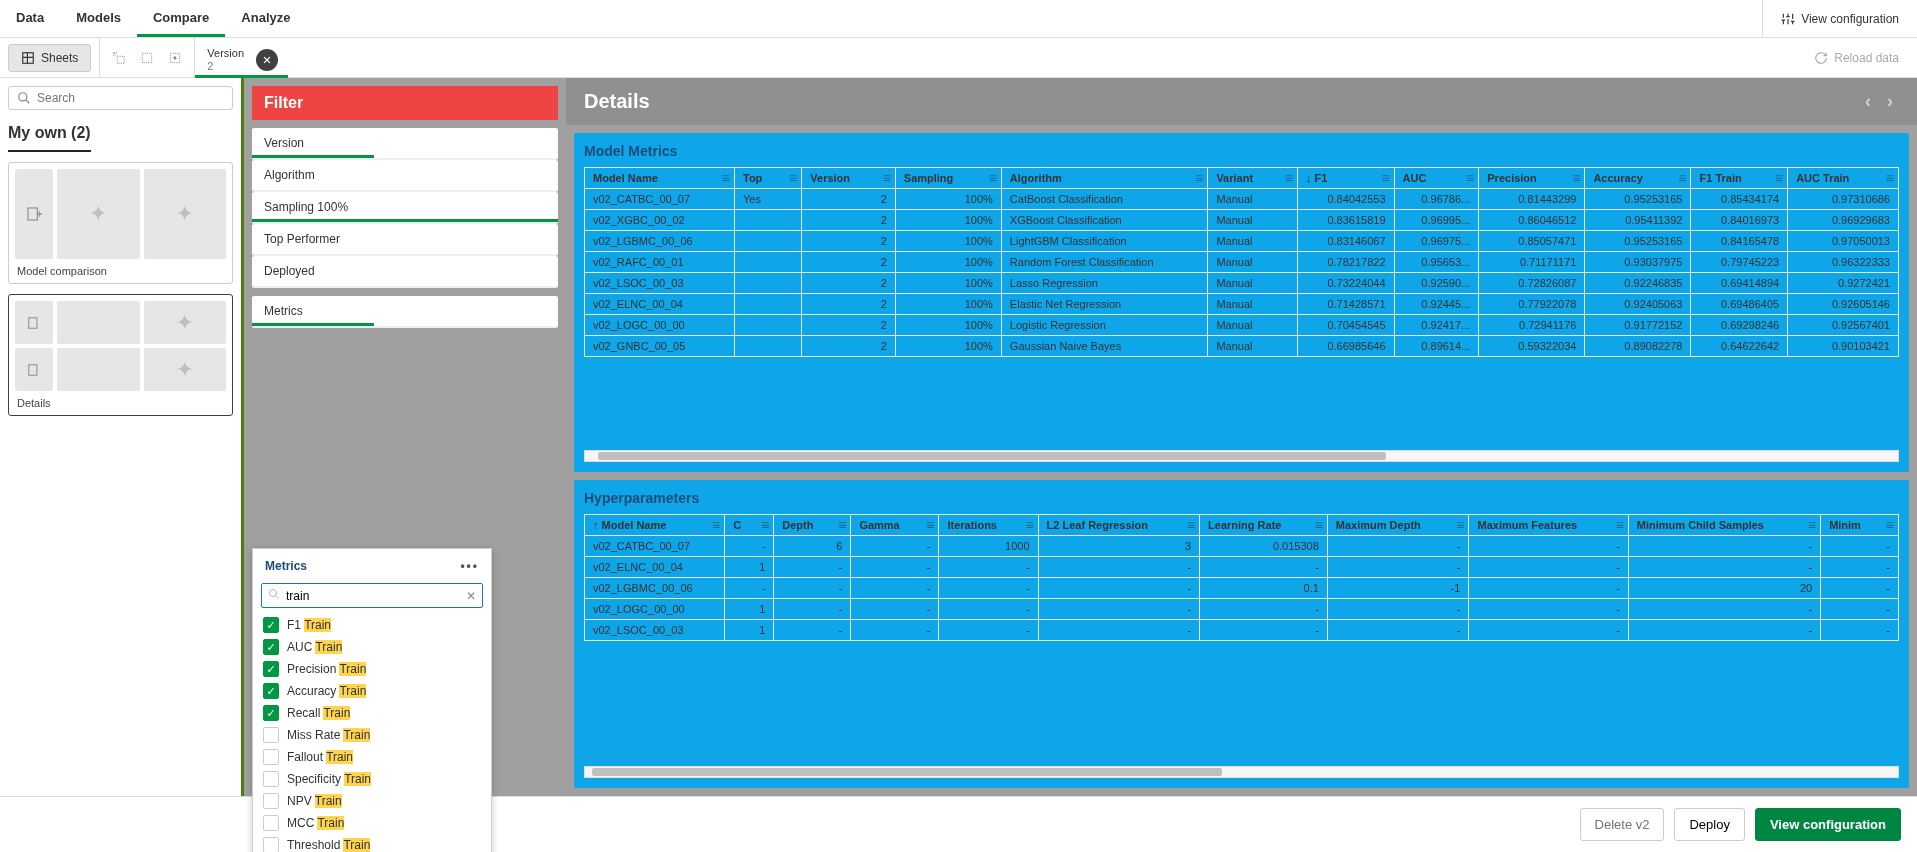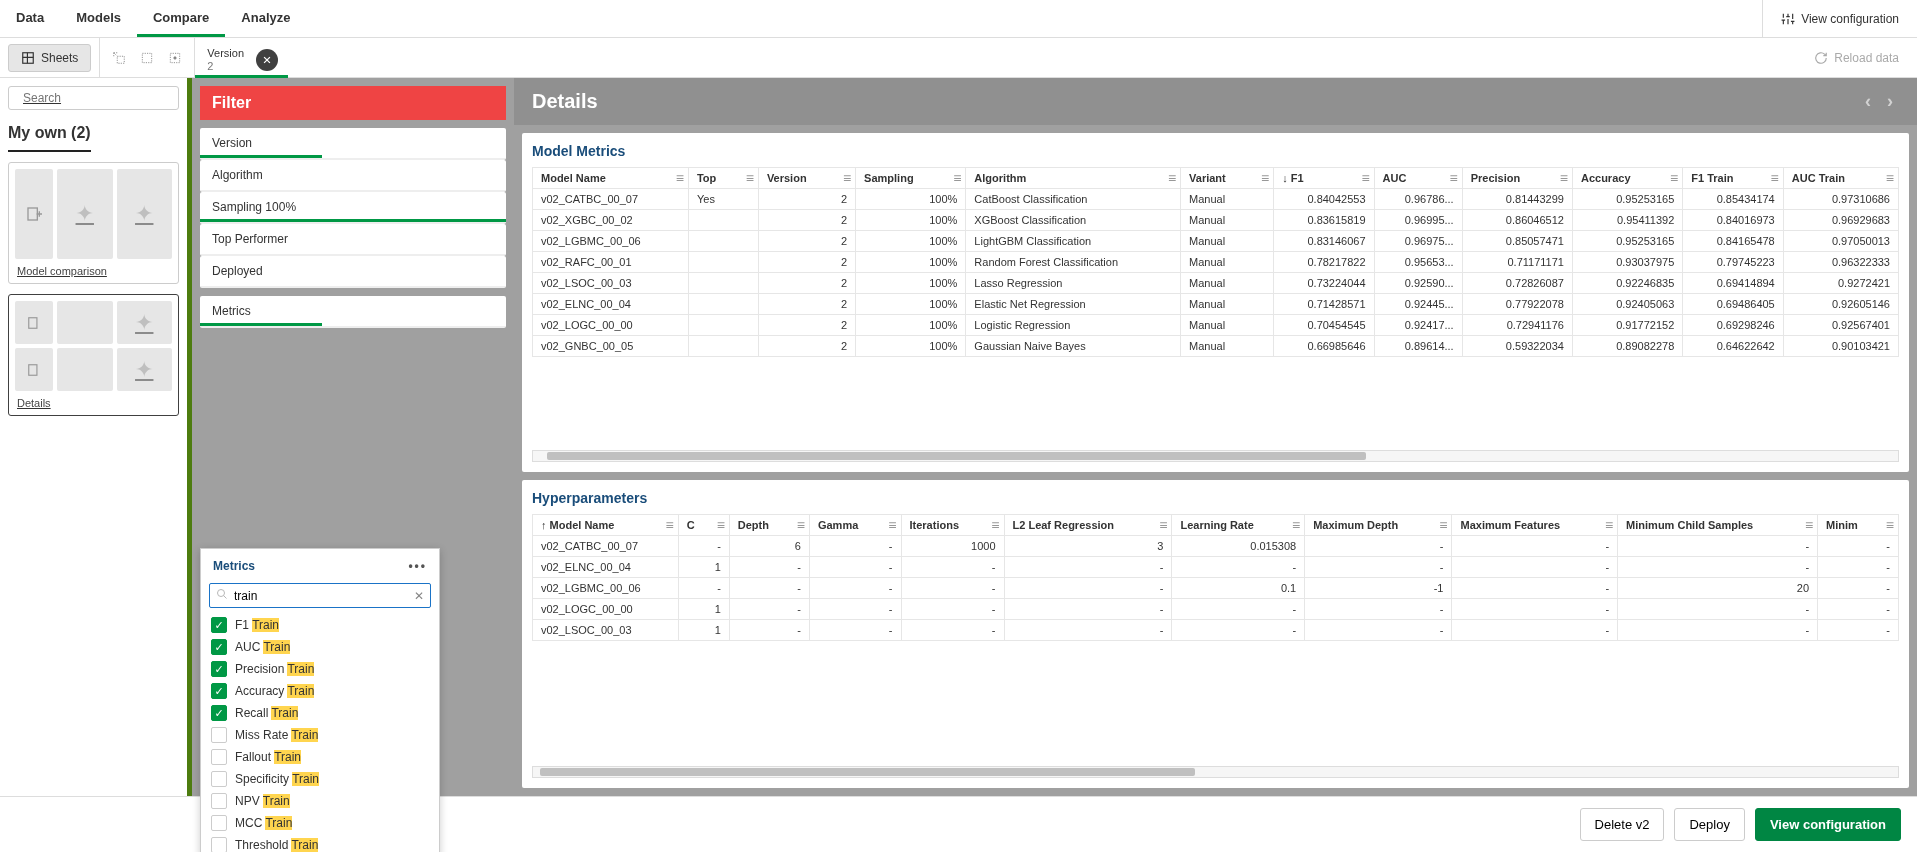--- a/index.html
+++ b/index.html
@@ -22,21 +22,21 @@
   .tab { padding: 4px 10px 0 12px; height: 100%; display: flex; align-items: center; gap: 12px; position: relative; }
   .tab.active::after { content:''; position:absolute; left:0; right:0; bottom:-1px; height:3px; background:#009845; }
   .tab .tab-label { display:flex; flex-direction:column; line-height:1.15; font-size: 11px; }
   .tab .tab-close { width:22px; height:22px; border-radius:50%; background:#404040; color:#fff; display:flex; align-items:center; justify-content:center; cursor:pointer; font-size: 14px; }
   .reload { margin-left:auto; color:#aaa; display:flex; align-items:center; gap:6px; padding: 0 18px; cursor:pointer; }
   
   
   .main { display:flex; height: calc(100% - 78px - 56px); }
   
   
-  .leftbar { width: 192px; border-right: 5px solid #4d7c0f; padding: 8px; background:#fff;text-decoration:underline; }
+  .leftbar { width: 244px; border-right: 3px solid #4d7c0f; padding: 8px; background:#fff; }
   .search { display:flex; align-items:center; border:1px solid #ccc; border-radius:3px; padding: 4px 8px; margin-bottom: 10px; }
   .search input { border:none; outline:none; flex:1; font-size:12px; }
   .myown { font-size: 16px; font-weight: 600; padding: 4px 0 8px; border-bottom: 2px solid #222; display:inline-block; margin-bottom: 10px; }
   
   .thumb-card { border:1px solid #ccc; border-radius:3px; margin-bottom: 10px; padding: 6px; }
   .thumb-body { display:flex; gap:4px; }
   .thumb-body .col { flex:1; background:#e6e6e6; border-radius:2px; height: 90px; display:flex; align-items:center; justify-content:center; color:#999; }
   .thumb-body .col.narrow { flex: 0 0 38px; }
   .thumb-body .grid2 { display:flex; flex-direction:column; gap:4px; flex:1; }
   .thumb-body .row2 { display:flex; gap:4px; flex:1; }
@@ -65,35 +65,35 @@
   .metrics-popup li .cb { width:16px; height:16px; border:1px solid #ccc; border-radius:2px; display:flex; align-items:center; justify-content:center; color:#fff; font-size:11px; }
   .metrics-popup li .cb.checked { background:#009845; border-color:#009845; }
   .metrics-popup li .label .hl { background: #ffd54f; }
   
   
   .content { flex:1; background:#a0a0a0; padding: 0; display:flex; flex-direction:column; overflow:hidden; }
   .content-header { background:#909090; color:#fff; font-size: 20px; font-weight:600; padding: 12px 18px; display:flex; align-items:center; justify-content:space-between; }
   .content-header .nav-arrows { display:flex; gap:4px; }
   .content-header .nav-arrows span { cursor:pointer; padding:0 6px; opacity:.6; font-size:18px; }
   .content-body { flex:1; padding: 8px; display:flex; flex-direction:column; gap:8px; overflow:hidden; }
-  .table-card { background:#ffffff; border-radius:2px; padding: 10px; flex:1; display:flex; flex-direction:column; overflow:hidden; }
+  .table-card { background:#0ea5e9; border-radius:2px; padding: 10px; flex:1; display:flex; flex-direction:column; overflow:hidden; }
   .table-card h3 { color:#1a4d7a; font-size:14px; font-weight:700; margin-bottom: 8px; }
   .tbl-wrap { flex:1; overflow:auto; border:0; }
   table { border-collapse: collapse; width: 100%; font-size: 11px; }
   th, td { border: 1px solid #e6e6e6; padding: 4px 8px; white-space: nowrap; }
   th { font-weight:600; text-align:left; position:relative; padding-right: 24px; }
   th .menu { position:absolute; right:4px; top: 50%; transform: translateY(-50%); cursor:pointer; opacity:.5; font-size:14px; line-height:1; }
   td.num { text-align: right; }
   .hscroll { height: 12px; background:#f6f6f6; border:1px solid #ddd; position:relative; }
   .hscroll .thumb { position:absolute; top:1px; bottom:1px; background:#c0c0c0; border-radius:2px; }
   
   
   .bottombar { position:absolute; left:0; right:0; bottom:0; height:56px; border-top:1px solid #ddd; display:flex; align-items:center; justify-content:flex-end; gap:10px; padding: 0 16px; background:#fff; }
   .btn { padding: 8px 14px; border-radius:3px; border:1px solid #ccc; background:#fff; font-size:13px; cursor:pointer; }
-  .btn.danger { color:#000000; }
+  .btn.danger { color:#737373; }
   .btn.primary { background:#008643; color:#fff; border-color:#008643; font-weight:600; }
   
   svg.ico { width:14px; height:14px; }
 </style>
 </head>
 <body>
 
 <div class="topnav">
   <div class="topnav-left">
       <div class="topnav-item">Data</div>

